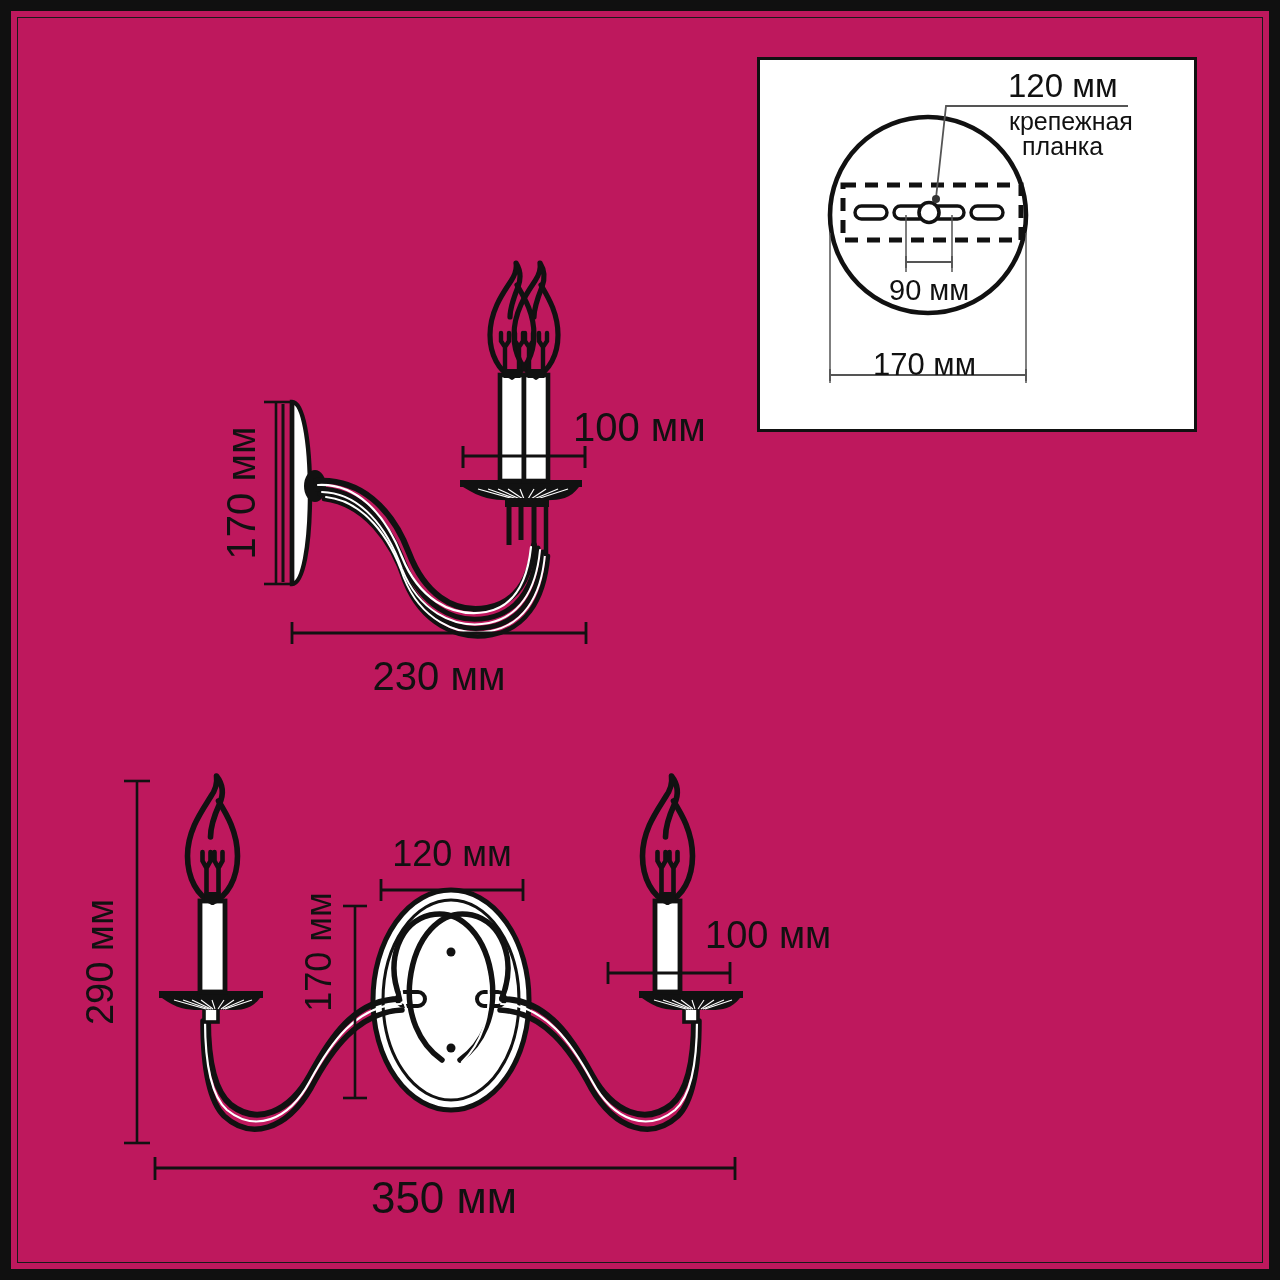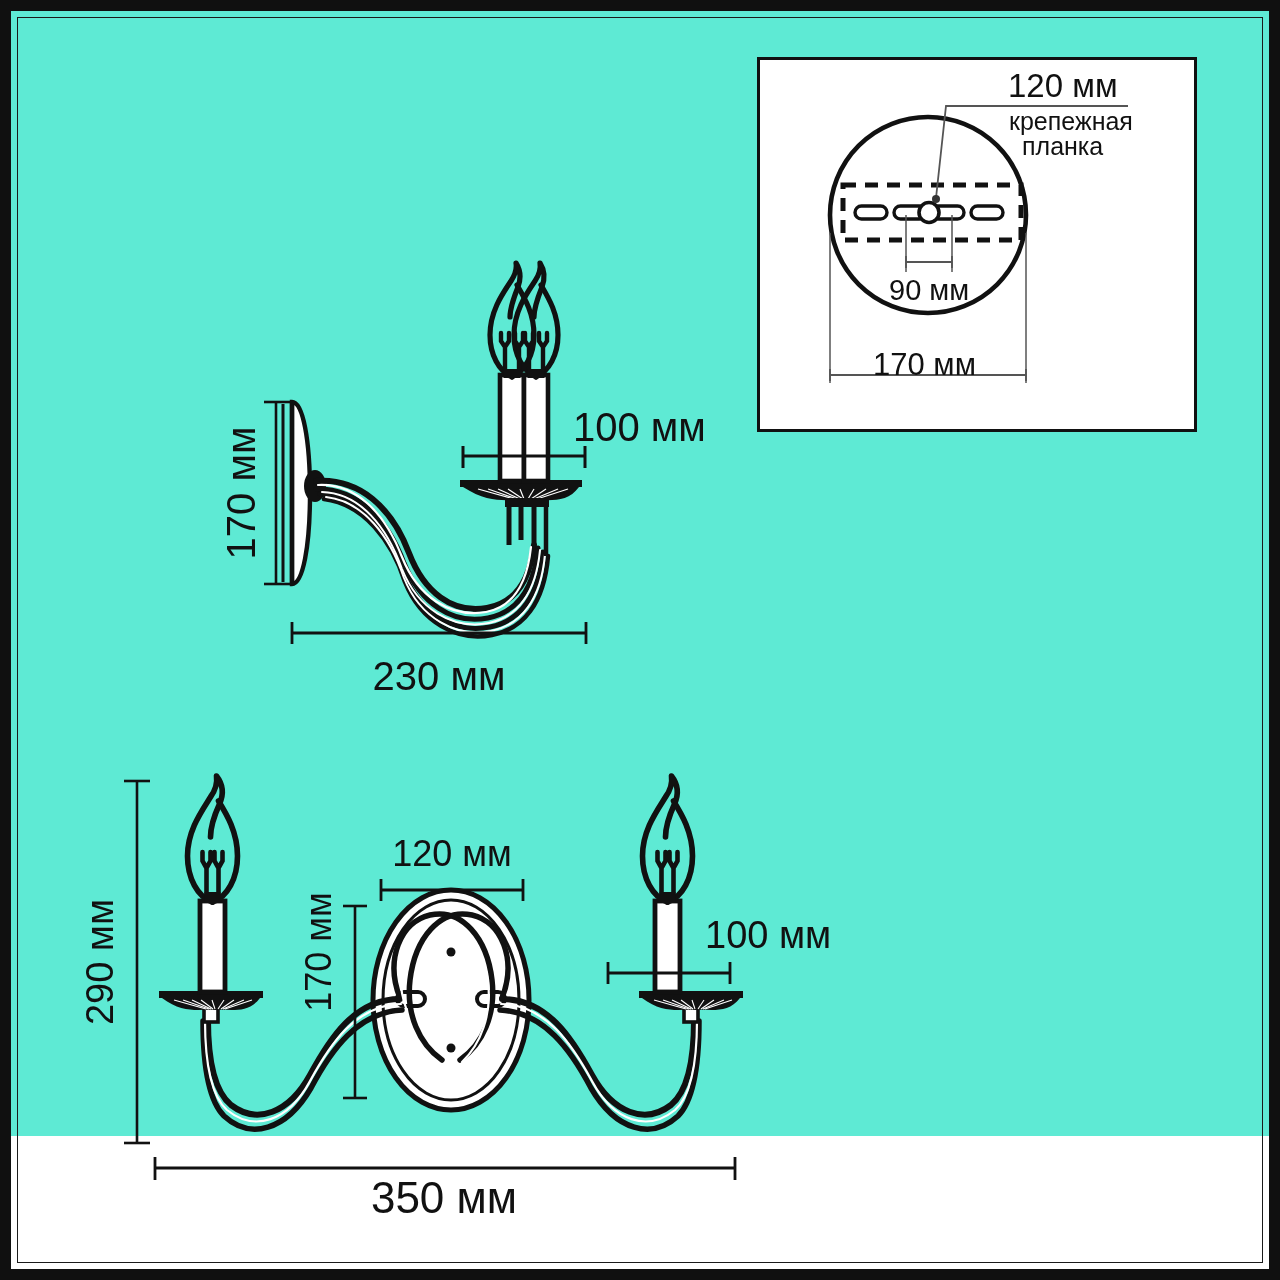--- a/index.html
+++ b/index.html
@@ -9,22 +9,22 @@
   }
   body {
     width: 1280px;
     height: 1280px;
     font-family: "Liberation Sans", "DejaVu Sans", sans-serif;
     overflow: hidden;
   }
   #sheet {
     position: relative;
     width: 1280px;
-    height: 1136px;
-    background: #5eead4;
+    height: 1280px;
+    background: #be185d;
   }
   
   .outer-frame {
     position: absolute;
     left: 0; top: 0;
     width: 1280px; height: 1280px;
     box-sizing: border-box;
     border: 11px solid #101010;
   }
   .inner-hairline {

